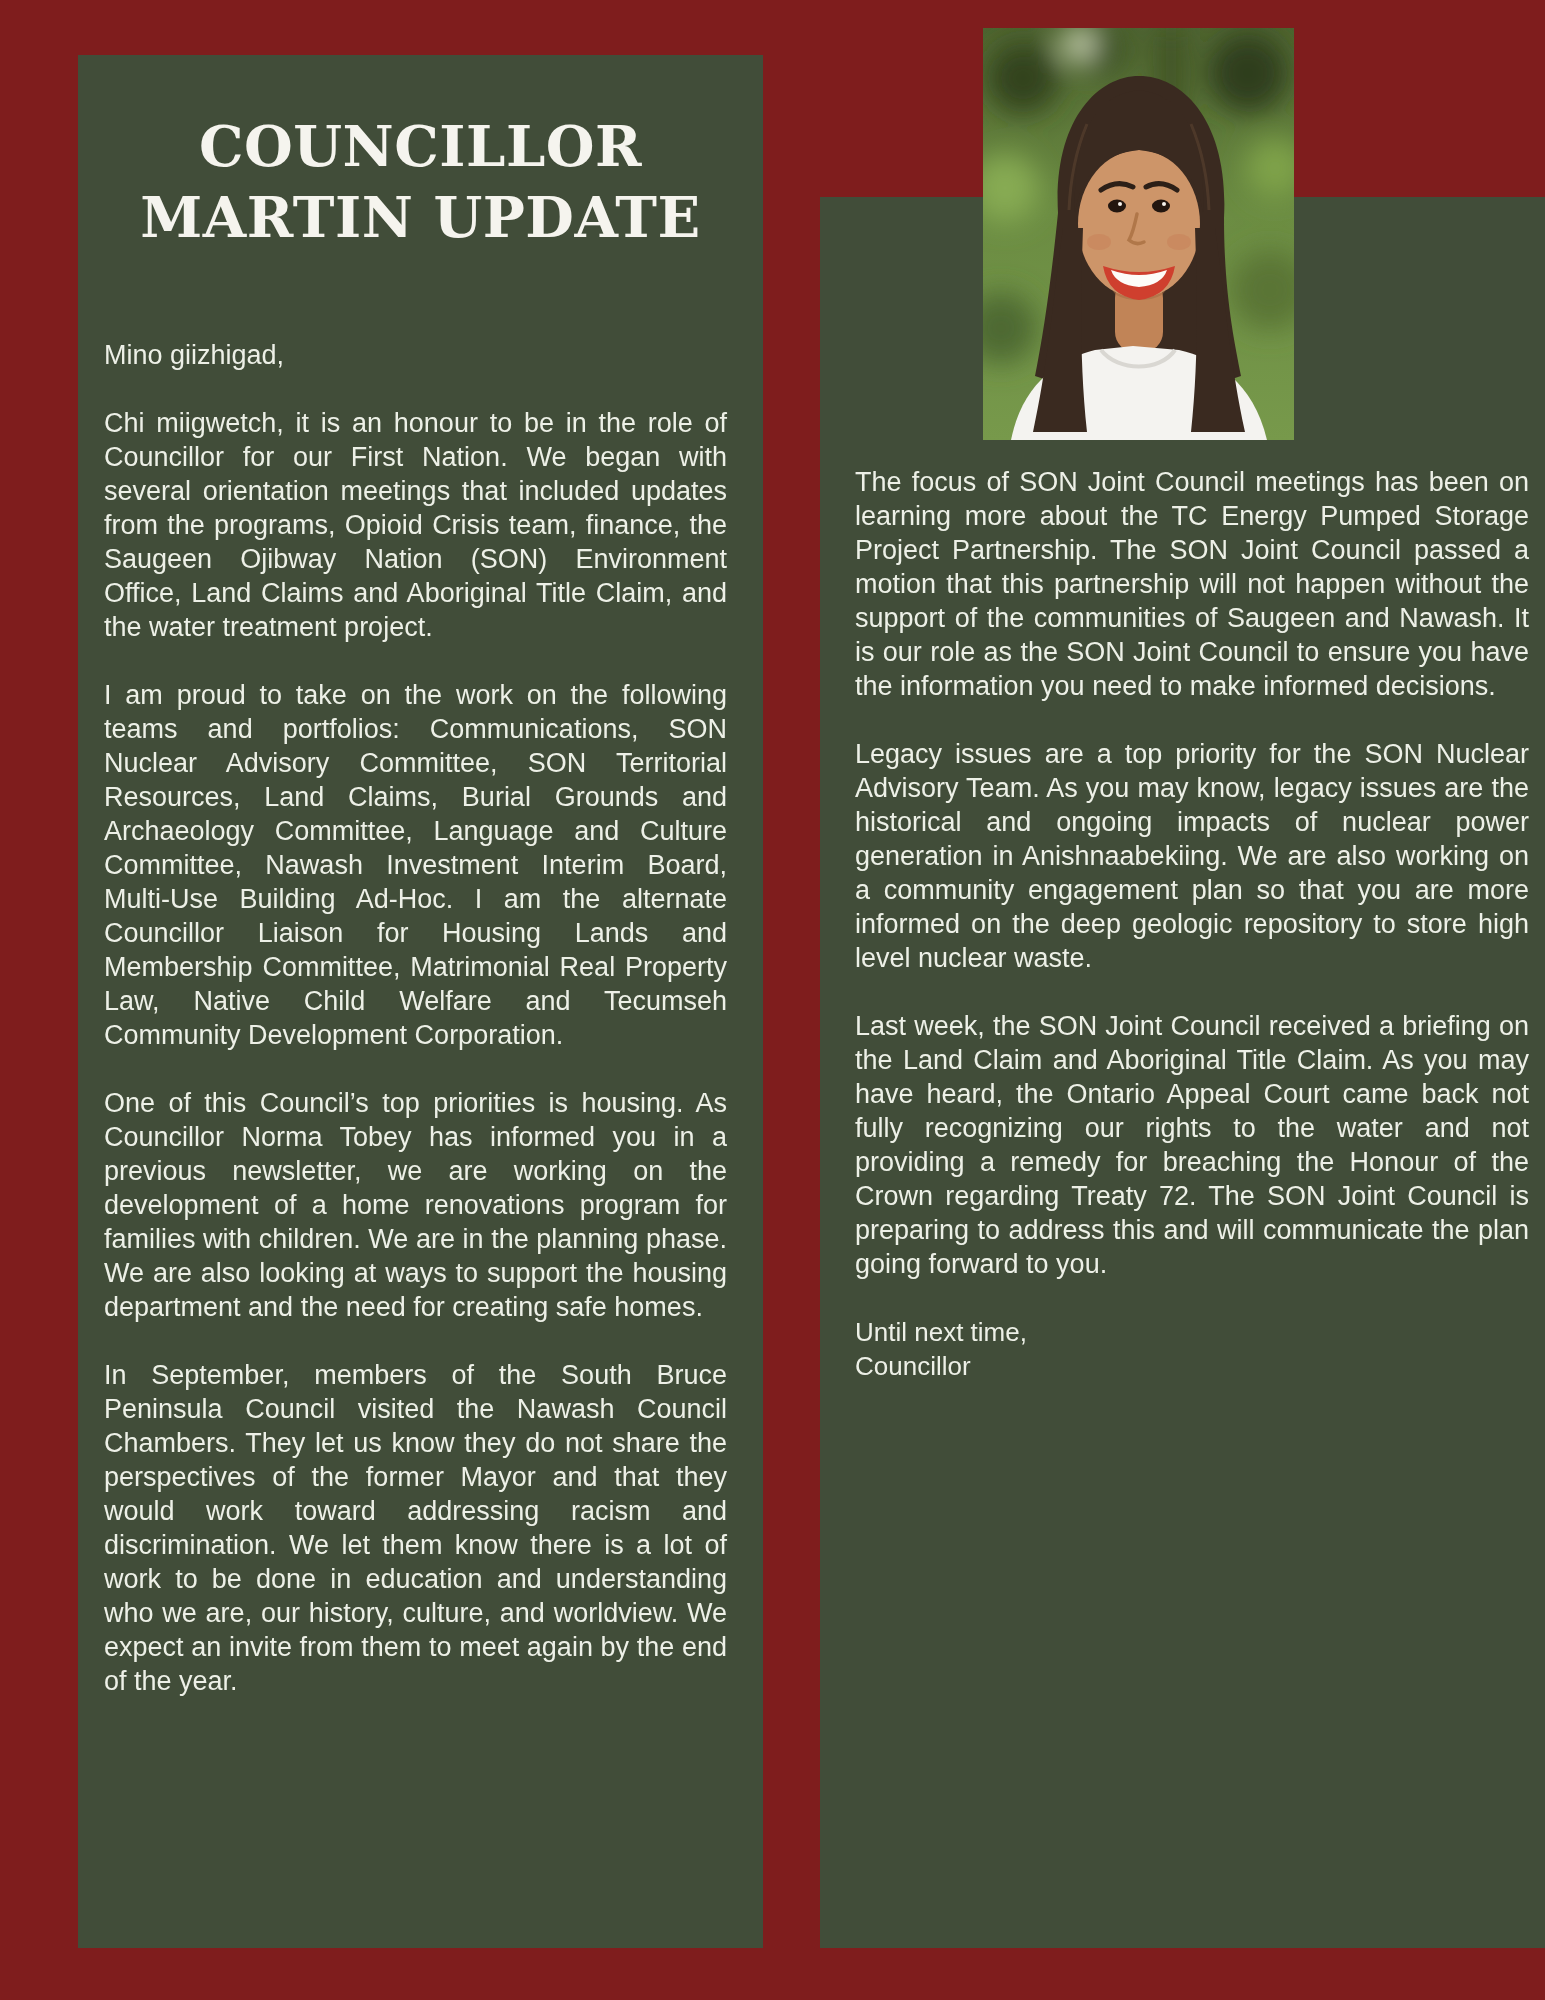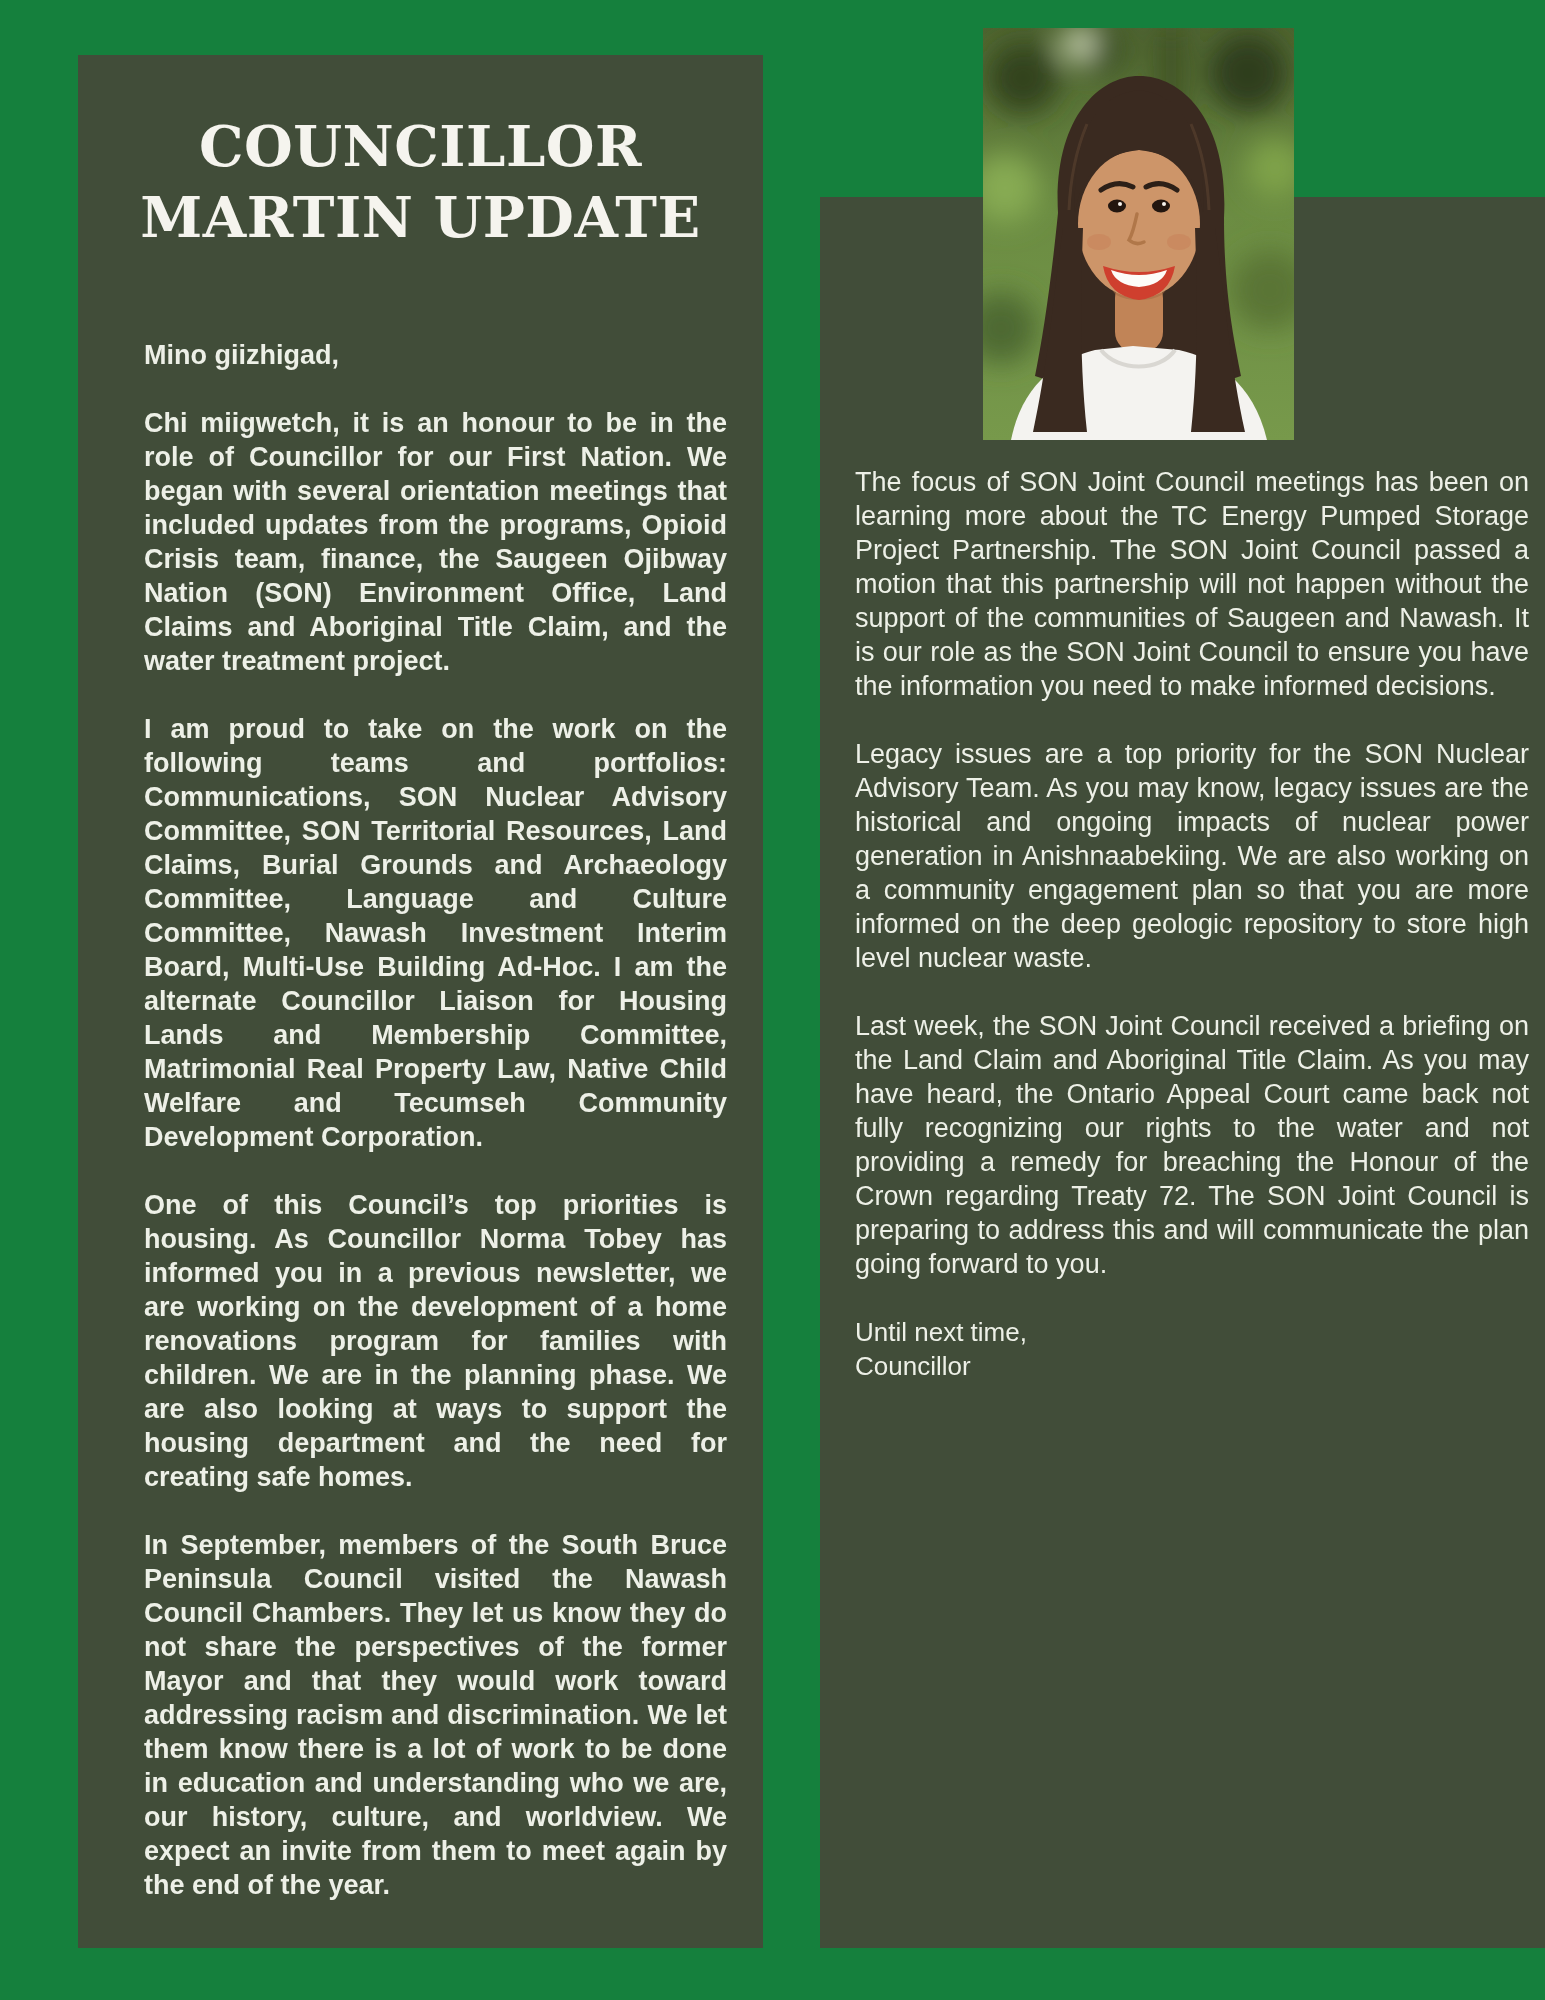--- a/index.html
+++ b/index.html
@@ -1,20 +1,20 @@
 <!DOCTYPE html>
 <html><head>
 <meta charset="utf-8">
 <style>
   html, body { margin: 0; padding: 0; background: #c1c2bf; }
   #page {
     position: relative;
     width: 1545px;
     height: 2000px;
-    background: #15803d;
+    background: #7f1d1d;
     font-family: "Liberation Sans", sans-serif;
     overflow: hidden;
   }
   .panel {
     position: absolute;
     background: #414d39;
     overflow: hidden;
   }
   .panel.left  { left: 78px;  top: 55px;  width: 685px; height: 1893px; }
   .panel.right { left: 820px; top: 197px; width: 759px; height: 1751px; }
@@ -25,21 +25,21 @@
     font-weight: 700;
     font-size: 56px;
     line-height: 71px;
     letter-spacing: 0.5px;
     color: #f5f4ee;
     text-align: center;
   }
   .title .title-line { display: block; }
 
   .body { color: #edf0e7; }
-  .left-body  { margin: 85px 36px 0 66px; font-weight: bold; }
+  .left-body  { margin: 85px 36px 0 26px; }
   .right-body { margin: 268px 50px 0 35px; }
 
   p.para {
     margin: 0 0 34px 0;
     font-size: 27px;
     line-height: 34px;
     text-align: justify;
     color: #edf0e7;
   }
   .signature {

